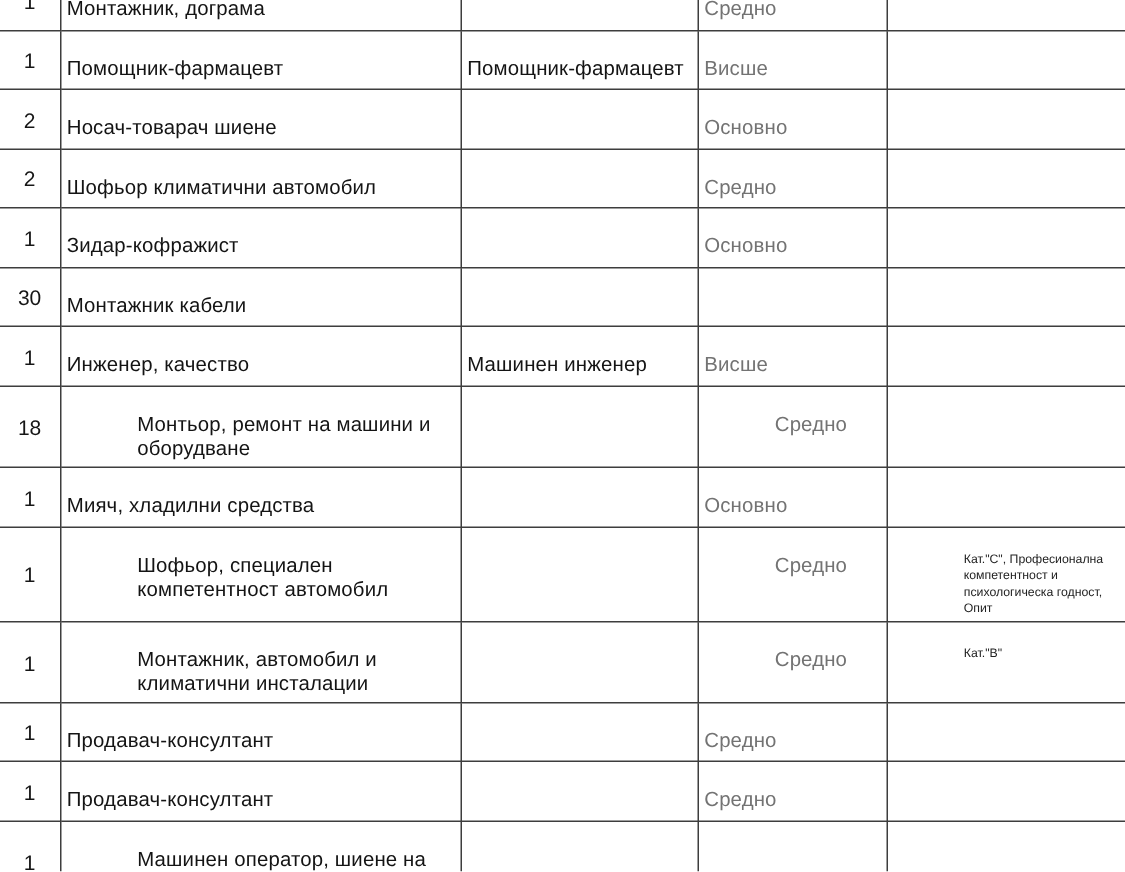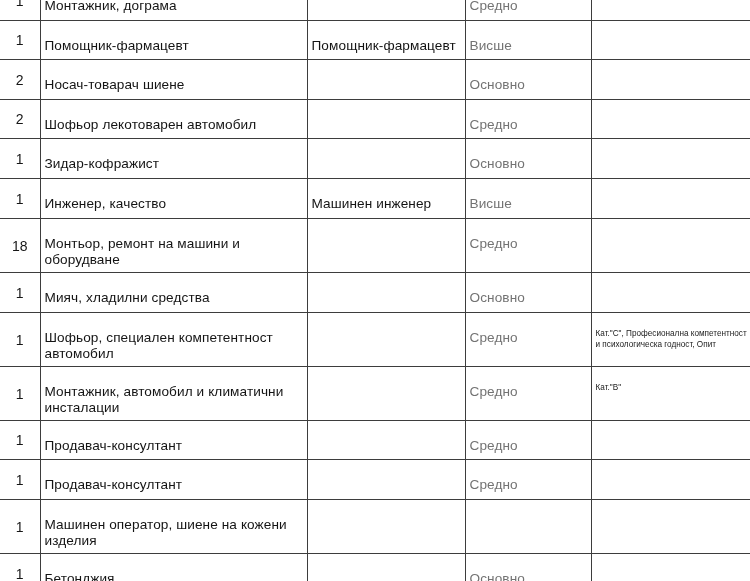--- a/index.html
+++ b/index.html
@@ -81,21 +81,21 @@
   }
   .cell-text.notes-text {
     font-size: 8.2px;
     line-height: 1.32;
     color: #222222;
     padding: 3px 3px 3px 4px;
     letter-spacing: 0;
   }
   tr.r-h1 td { height: 39px; }
   tr.r-h2 td { height: 38px; }
-  tr.r-tall td { height: 40px; }
+  tr.r-tall td { height: 40px; padding-left: 47px; }
 </style>
 </head>
 <body>
 
 <div id="sheet">
   <div id="table-shift">
     <table class="jobs-table">
       <colgroup>
         <col class="c-count">
         <col class="c-pos">
@@ -141,21 +141,21 @@
             <td>
               <span class="cell-text edu-text">Основно</span>
             </td>
             <td class="notes-cell">
               <span class="cell-text notes-text"></span>
             </td>
           </tr>
           <tr class="r-h2">
             <td class="count-cell">2</td>
             <td>
-              <span class="cell-text pos-text">Шофьор лекотоварен автомобил</span>
+              <span class="cell-text pos-text">Шофьор климатични автомобил</span>
             </td>
             <td>
               <span class="cell-text spec-text"></span>
             </td>
             <td>
               <span class="cell-text edu-text">Средно</span>
             </td>
             <td class="notes-cell">
               <span class="cell-text notes-text"></span>
             </td>
@@ -163,20 +163,35 @@
           <tr class="r-h1">
             <td class="count-cell">1</td>
             <td>
               <span class="cell-text pos-text">Зидар-кофражист</span>
             </td>
             <td>
               <span class="cell-text spec-text"></span>
             </td>
             <td>
               <span class="cell-text edu-text">Основно</span>
+            </td>
+            <td class="notes-cell">
+              <span class="cell-text notes-text"></span>
+            </td>
+          </tr>
+          <tr class="r-h2">
+            <td class="count-cell">30</td>
+            <td>
+              <span class="cell-text pos-text">Монтажник кабели</span>
+            </td>
+            <td>
+              <span class="cell-text spec-text"></span>
+            </td>
+            <td>
+              <span class="cell-text edu-text"></span>
             </td>
             <td class="notes-cell">
               <span class="cell-text notes-text"></span>
             </td>
           </tr>
           <tr class="r-h1">
             <td class="count-cell">1</td>
             <td>
               <span class="cell-text pos-text">Инженер, качество</span>
             </td>

